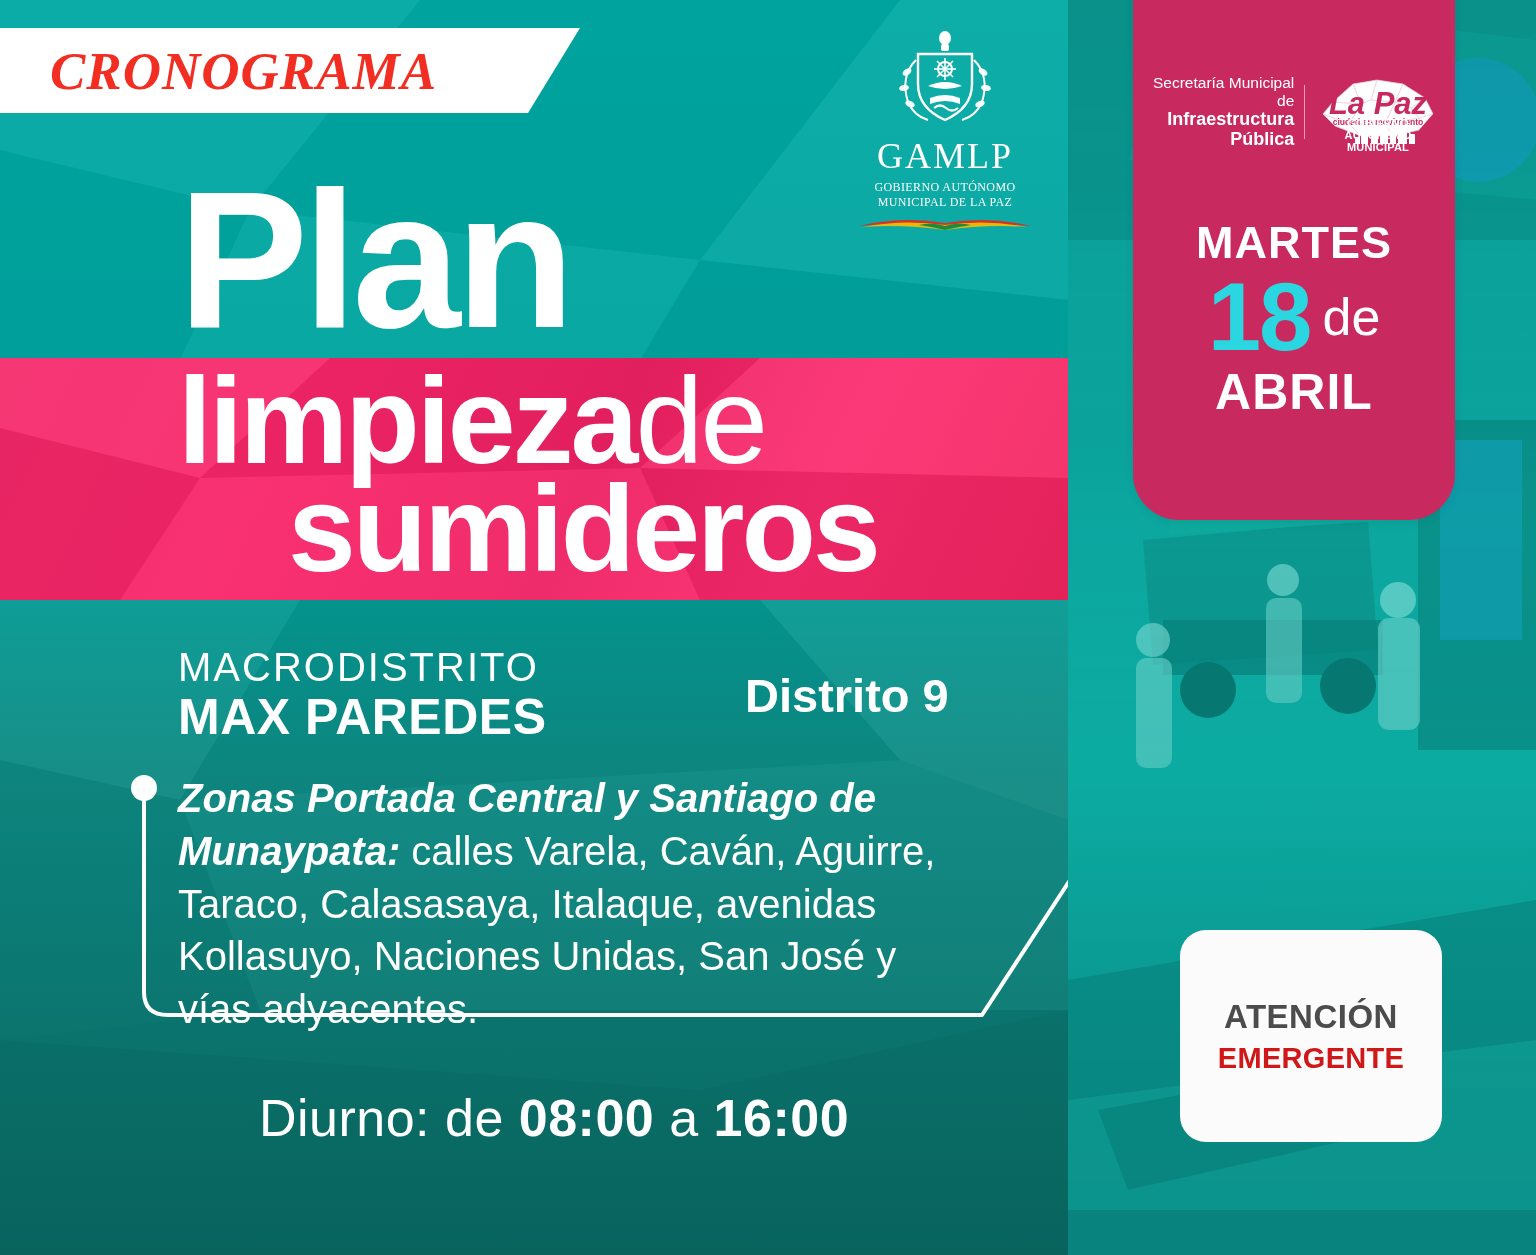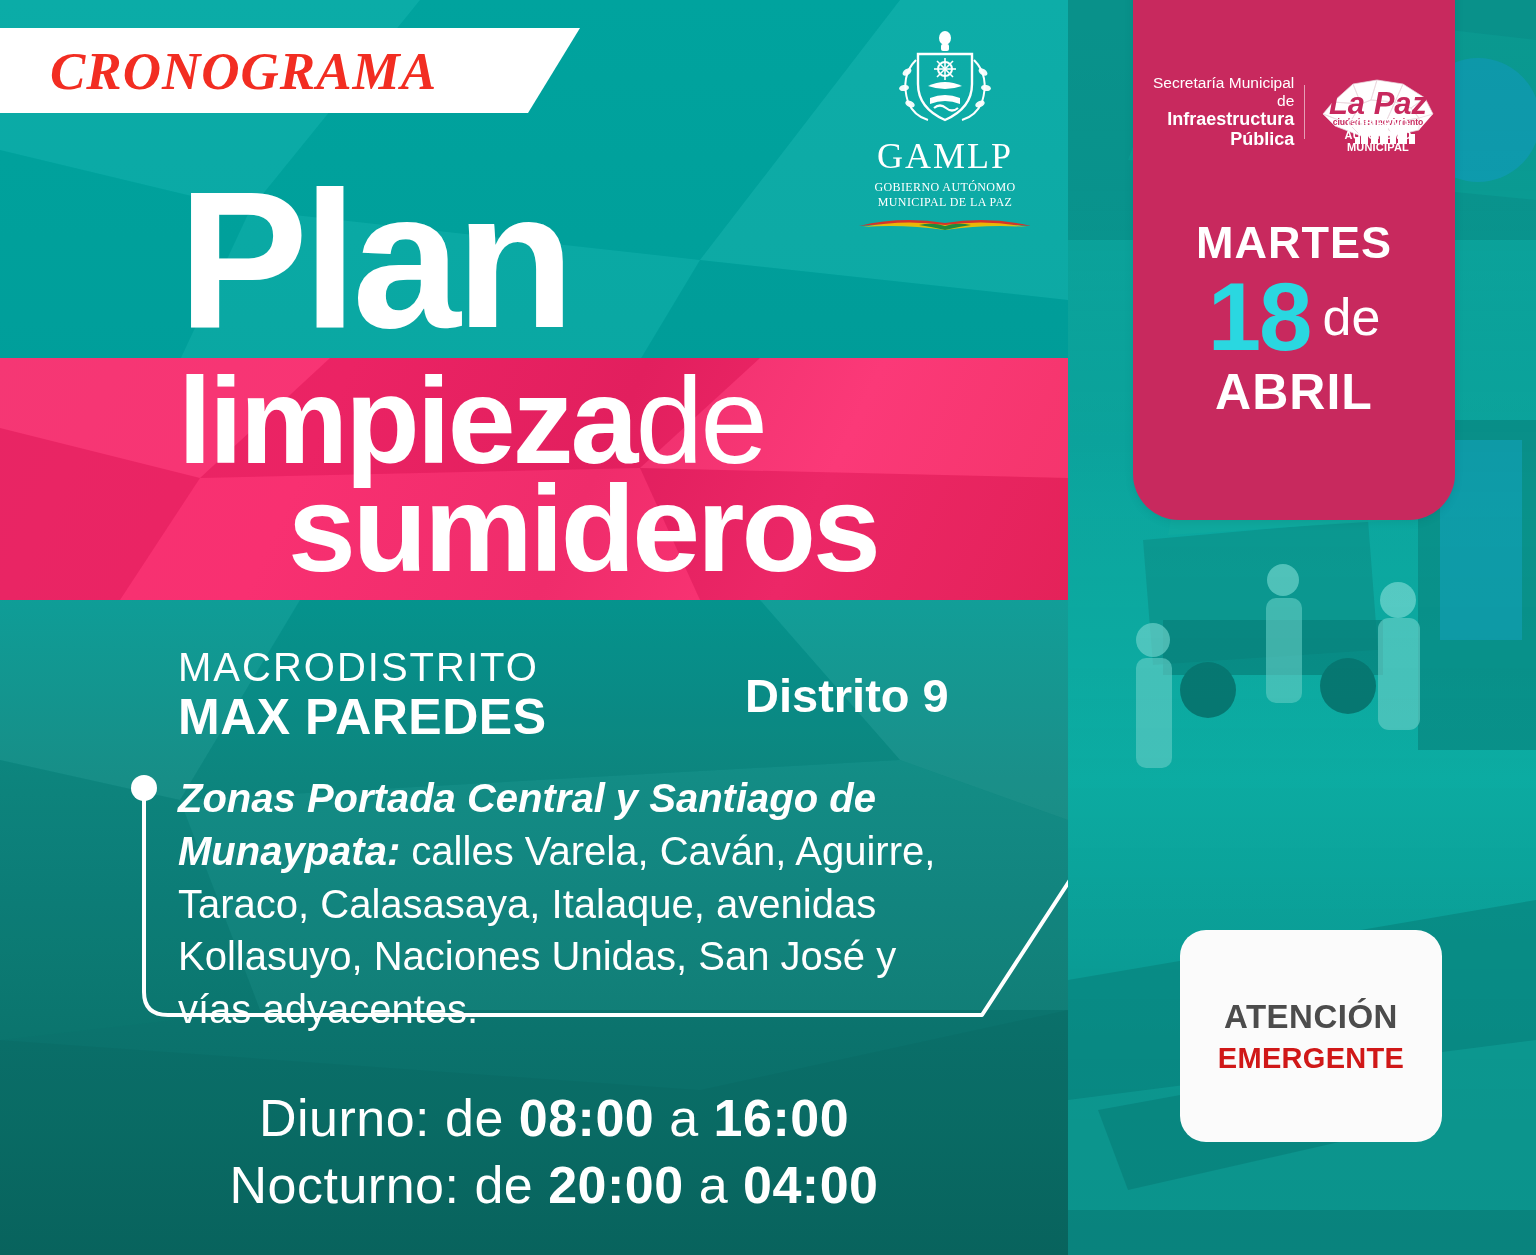--- a/index.html
+++ b/index.html
@@ -236,26 +236,20 @@
     </svg>
 
     <div class="streets"><span class="zone">Zonas Portada Central y Santiago de Munaypata:</span><span> calles Varela, Caván, Aguirre, Taraco, Calasasaya, Italaque, avenidas Kollasuyo, Naciones Unidas, San José y vías adyacentes.</span></div>
 
     <div class="sched">
       <div class="sched-row">
         <span>Diurno: de</span>
         <b>08:00</b>
         <span>a</span>
         <b>16:00</b>
-      </div>
-      <div class="sched-row">
-        <span>Nocturno: de</span>
-        <b>20:00</b>
-        <span>a</span>
-        <b>04:00</b>
       </div>
     </div>
   </div>
 
   <div class="gamlp">
     <svg width="110" height="108" viewBox="0 0 110 108" style="display:block;margin:0 auto">
       <g fill="none" stroke="#ffffff" stroke-width="2.4">
         <path d="M55 26 L82 26 L82 56 Q82 80 55 92 Q28 80 28 56 L28 26 Z"></path>
       </g>
       <g fill="#ffffff">

